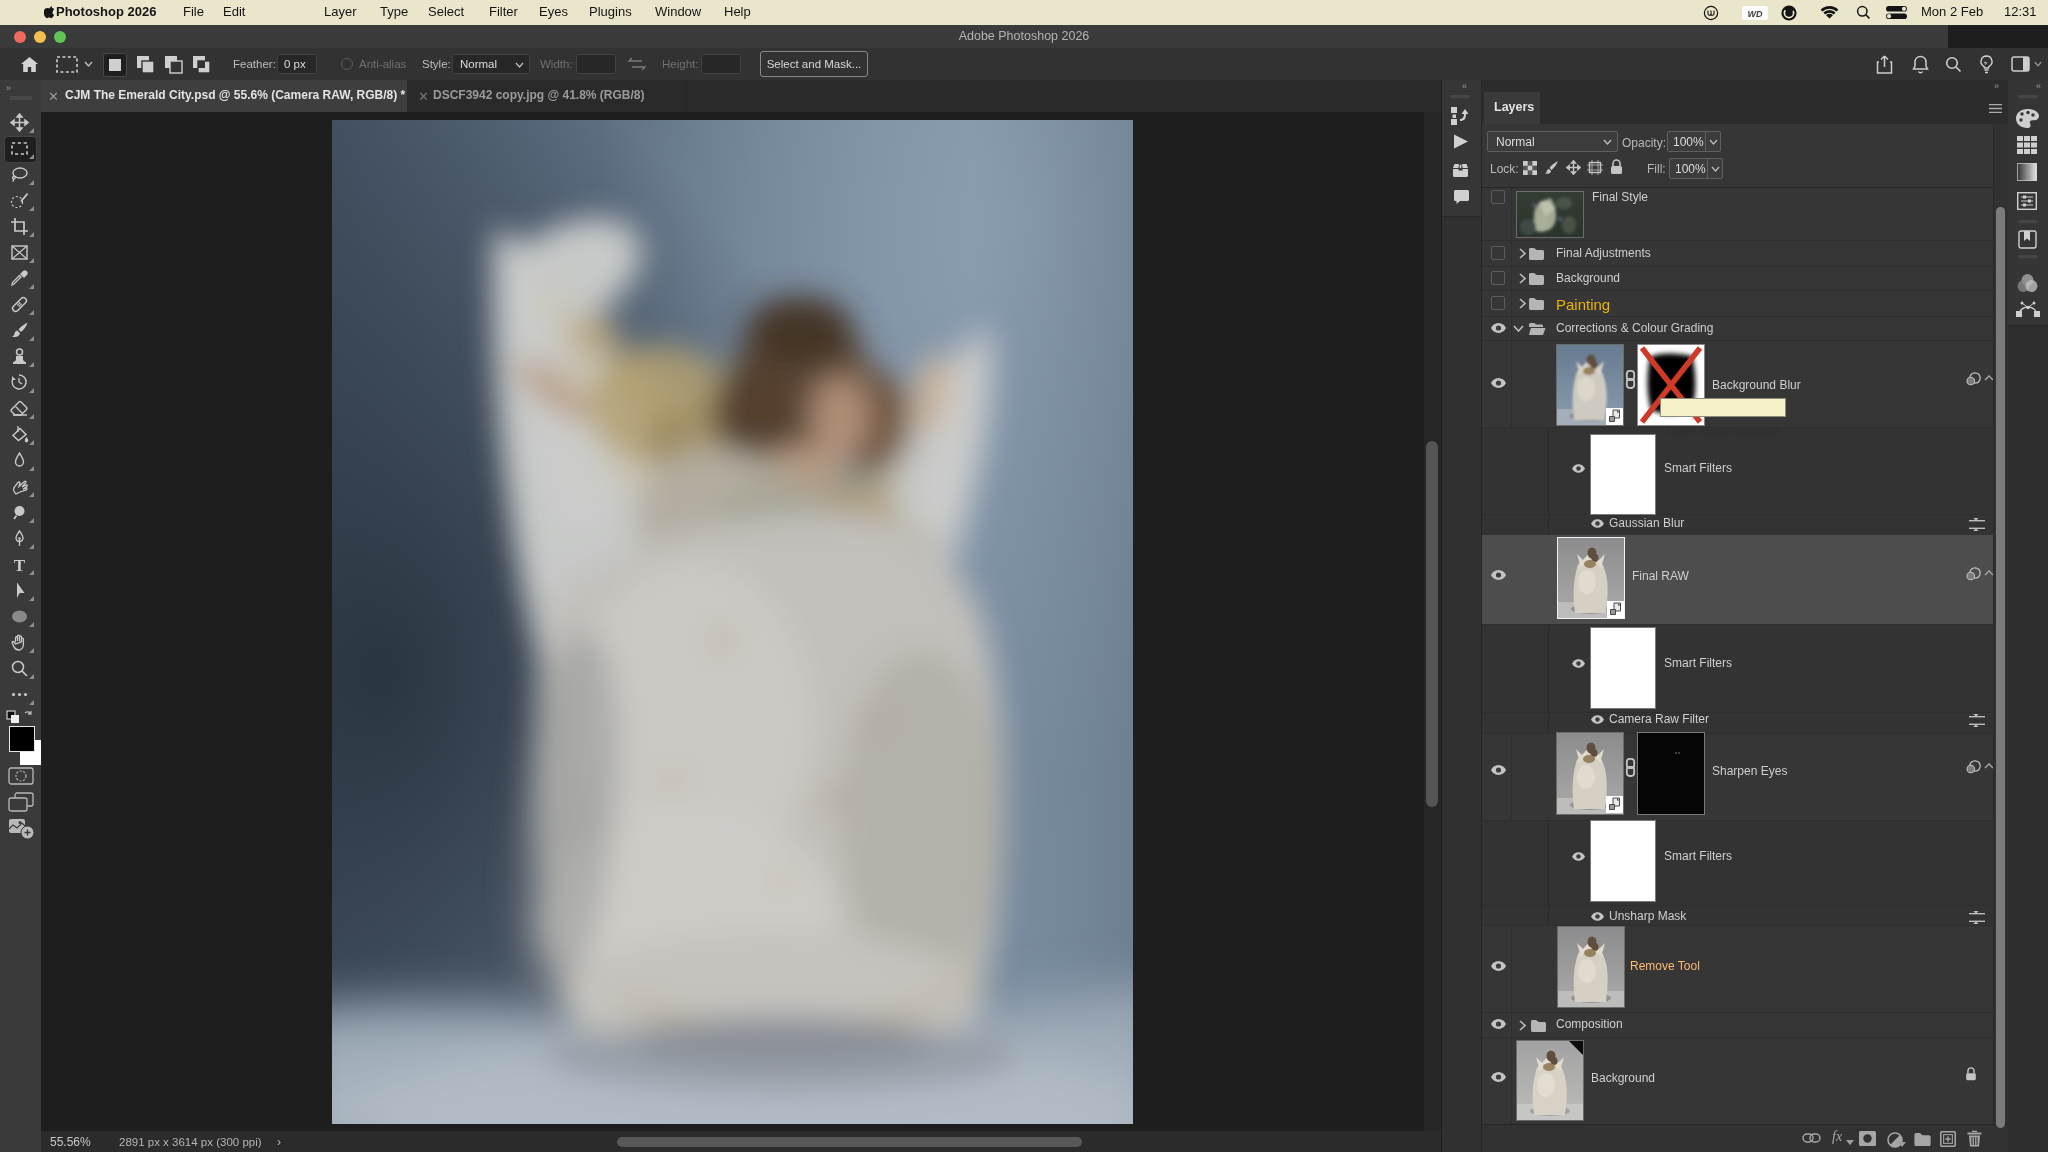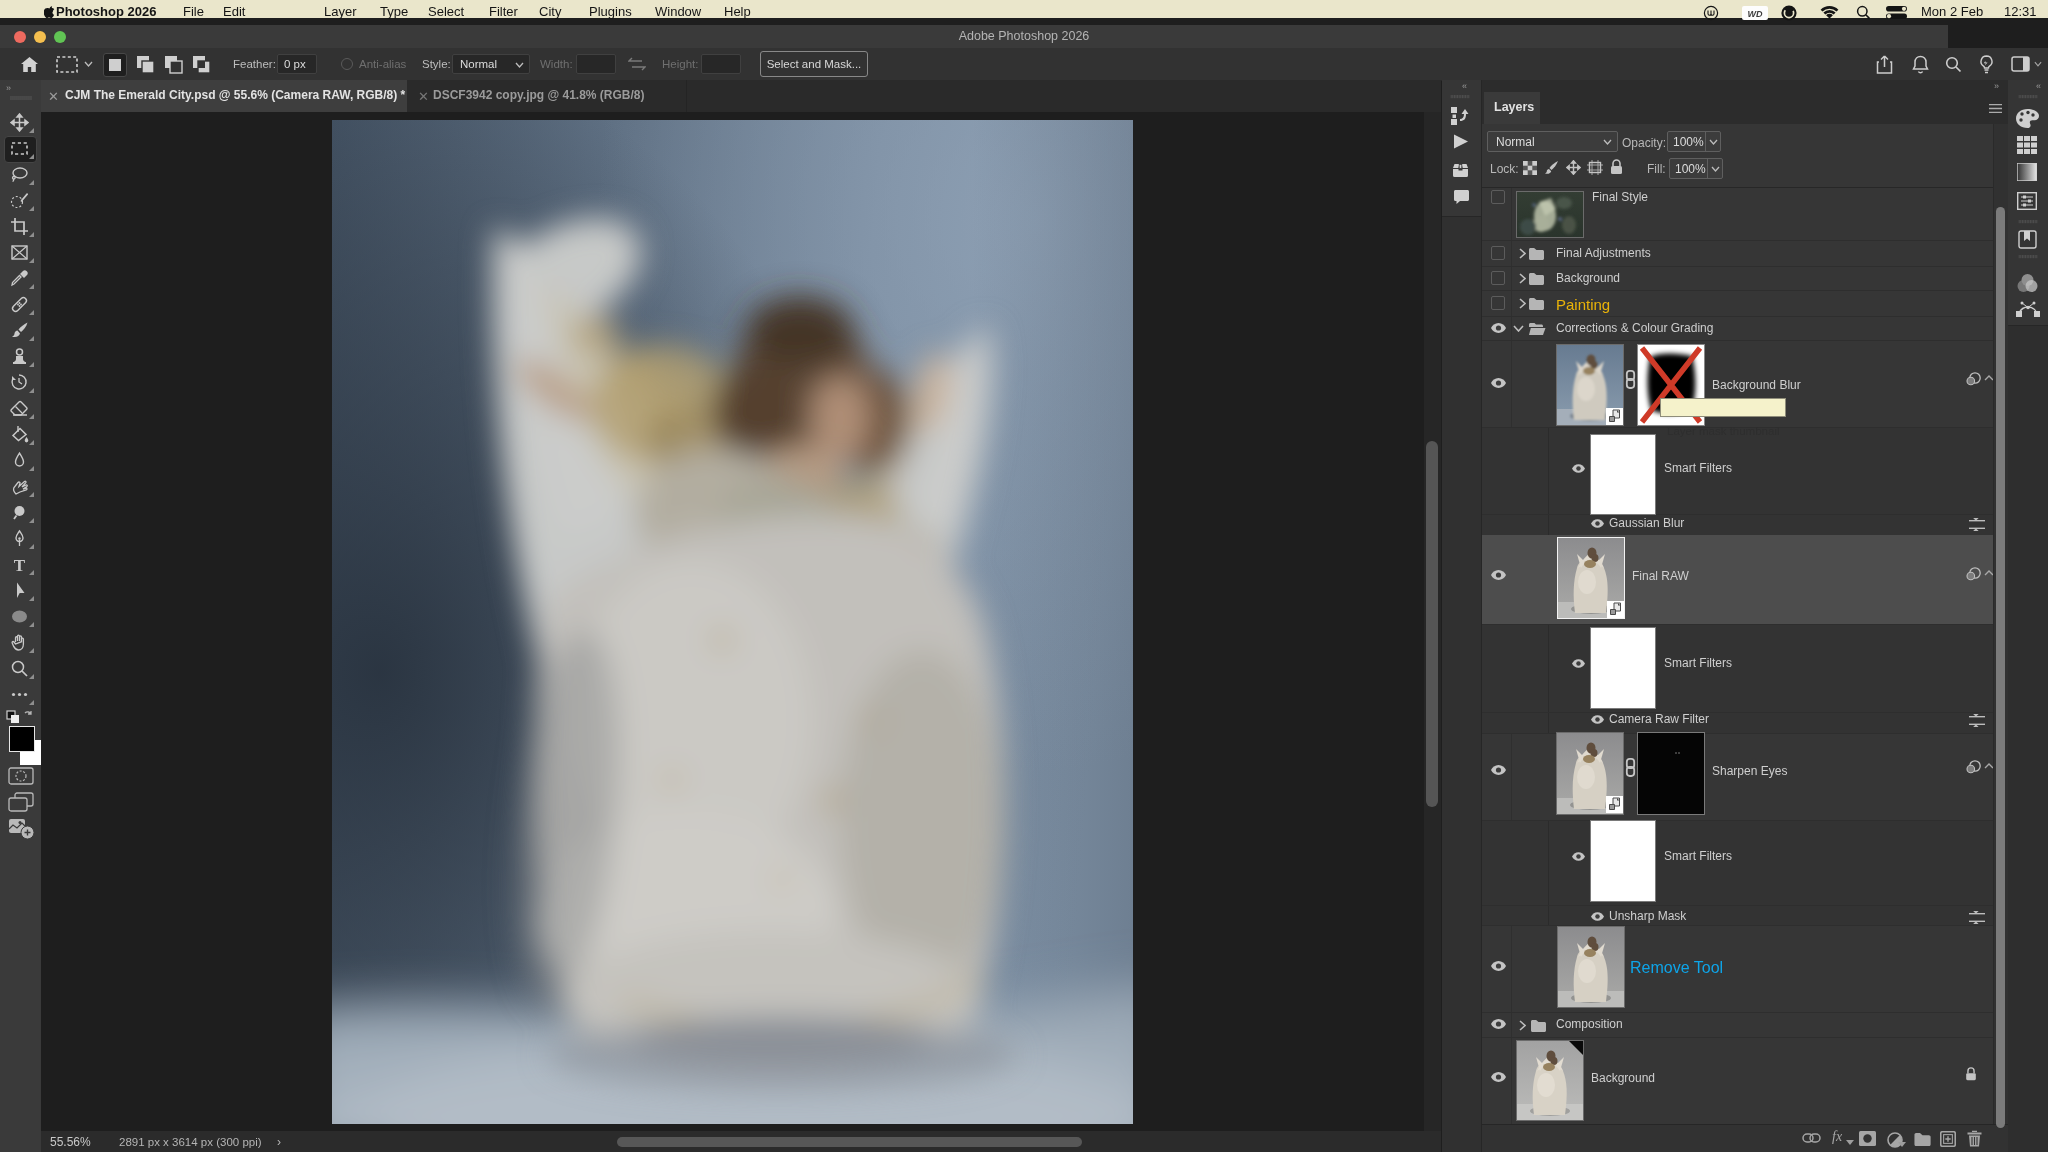--- a/index.html
+++ b/index.html
@@ -1,16 +1,16 @@
 <!DOCTYPE html>
 <html><head><meta charset="utf-8"><style>
 html,body{margin:0;padding:0;width:2048px;height:1152px;overflow:hidden;background:#1e1e1e;font-family:"Liberation Sans",sans-serif;}
 *{box-sizing:border-box;}
 .abs{position:absolute;}
-#menubar{position:absolute;left:0;top:0;width:2048px;height:18px;background:#eae6cb;color:#141414;font-size:13px;}
+#menubar{position:absolute;left:0;top:0;width:2048px;height:25px;background:#eae6cb;color:#141414;font-size:13px;}
 .mi{position:absolute;top:4px;}
 #titlebar{position:absolute;left:0;top:25px;width:1948px;height:23px;background:#3a3a3a;}
 .tl{position:absolute;width:12px;height:12px;border-radius:50%;}
 #optionsbar{position:absolute;left:0;top:48px;width:2048px;height:33px;background:#323232;border-bottom:1px solid #282828;color:#c6c6c6;font-size:11.5px;}
 #tabbar{position:absolute;left:41px;top:80px;width:1400px;height:32px;background:#2a2a2a;}
 #toolbar{position:absolute;left:0;top:80px;width:41px;height:1072px;background:#3a3a3a;}
 #canvas{position:absolute;left:41px;top:112px;width:1400px;height:1019px;background:#1e1e1e;}
 #statusbar{position:absolute;left:41px;top:1131px;width:1400px;height:21px;background:#2b2b2b;color:#c9c9c9;font-size:12px;}
 #stripA{position:absolute;left:1442px;top:80px;width:39px;height:1072px;background:#303030;}
 #layers{position:absolute;left:1481px;top:80px;width:527px;height:1072px;background:#363636;font-size:12px;color:#ccc;border-left:1px solid #262626;}
@@ -27,21 +27,21 @@
       <path fill="#141414" d="M9.4 2.3C10 1.6 10.4.6 10.3-.4 9.4-.3 8.4.2 7.8.9 7.3 1.5 6.8 2.5 6.9 3.5c1 .1 2-.5 2.5-1.2z" transform="translate(0 0.5)"></path>
     </svg>
   <div class="mi" style="left:56px;font-weight:bold;">Photoshop 2026</div>
   <div class="mi" style="left:183px;">File</div>
   <div class="mi" style="left:223px;">Edit</div>
   <div class="mi" style="left:266px;margin-top:34px;">Image</div>
   <div class="mi" style="left:324px;">Layer</div>
   <div class="mi" style="left:380px;">Type</div>
   <div class="mi" style="left:428px;">Select</div>
   <div class="mi" style="left:489px;">Filter</div>
-  <div class="mi" style="left:539px;">City</div>
+  <div class="mi" style="left:539px;">Eyes</div>
   <div class="mi" style="left:589px;">Plugins</div>
   <div class="mi" style="left:655px;">Window</div>
   <div class="mi" style="left:724px;">Help</div>
   <div class="mi" style="left:1921px;">Mon 2 Feb</div>
   <div class="mi" style="left:2004px;">12:31</div>
   <svg class="abs" style="left:1703px;top:5px" width="16" height="16" viewBox="0 0 16 16">
       <circle cx="8" cy="8" r="6.6" fill="none" stroke="#141414" stroke-width="1.2"></circle>
       <path d="M5 5.5v3.2a1.5 1.5 0 0 0 3 0V5.5M8 8.7a1.5 1.5 0 0 0 3 0V5.5" fill="none" stroke="#141414" stroke-width="1.1"></path>
     </svg>
   <svg class="abs" style="left:1742px;top:6px" width="26" height="14" viewBox="0 0 26 14">
@@ -872,21 +872,21 @@
         <path d="M19 30 C15 44 15 58 17 75 L48 75 C51 52 50 40 46 30 C44 24 41 22 38 23 L33 17 L28 23 C24 22 20 25 19 30 Z" fill="#d6d0c4"></path>
         <path d="M19 16 L27 24 L23 30 Z" fill="#e0dacf"></path>
         <path d="M47 16 L39 24 L43 30 Z" fill="#e0dacf"></path>
         <path d="M20 30 C24 22 29 17 33 15 C38 18 43 24 46 30 L40 26 L33 20 L26 26 Z" fill="#e0dacf"></path>
         <ellipse cx="34" cy="15" rx="4.5" ry="5.5" fill="#5f4d3d"></ellipse>
         <ellipse cx="37" cy="20" rx="3.5" ry="4" fill="#5f4d3d"></ellipse>
         <ellipse cx="32" cy="26" rx="6" ry="4" fill="#97825f"></ellipse>
         <ellipse cx="29" cy="44" rx="9" ry="12" fill="#e0dacf"></ellipse>
       </g>
     </svg>
-  <div class="abs" style="left:148px;top:879px;color:#0ea5e9;font-size:16px;white-space:nowrap;">Remove Tool</div>
+  <div class="abs" style="left:148px;top:879px;color:#fdba74;font-size:12px;white-space:nowrap;">Remove Tool</div>
   <svg class="abs" style="left:9px;top:939px" width="15" height="10" viewBox="0 0 15 10">
       <path d="M7.5 0C4 0 1.3 2.2 0 5c1.3 2.8 4 5 7.5 5S13.7 7.8 15 5c-1.3-2.8-4-5-7.5-5z" fill="#c4c4c4"></path>
       <circle cx="7.5" cy="5" r="2.6" fill="#3c3c3c"></circle>
     </svg>
   <svg class="abs" style="left:37px;top:940px" width="7" height="11" viewBox="0 0 7 11">
       <path d="m1 1 5 4.5L1 10" fill="none" stroke="#bdbdbd" stroke-width="1.6"></path>
     </svg>
   <svg class="abs" style="left:48px;top:939px" width="16" height="13" viewBox="0 0 16 13">
       <path d="M1 2.5C1 1.7 1.7 1 2.5 1h3.6L8.5 3h5.9c.9 0 1.6.7 1.6 1.5v7c0 .8-.7 1.5-1.5 1.5h-12C1.7 13 1 12.3 1 11.5z" fill="#b5b5b5"></path>
     </svg>

